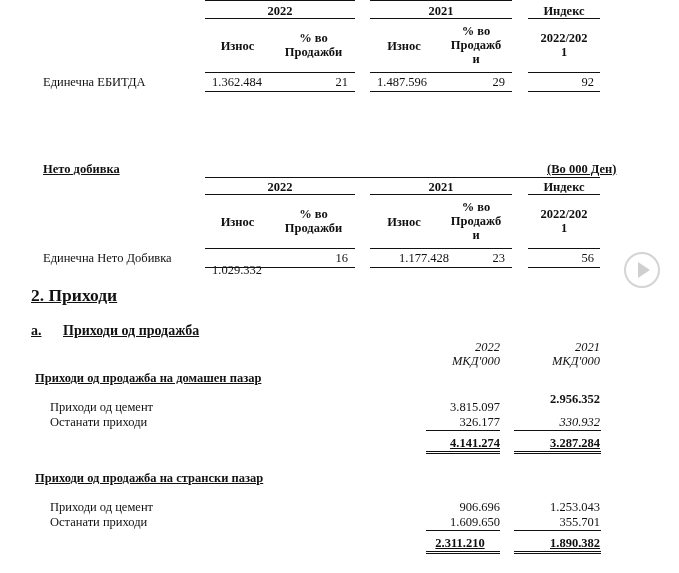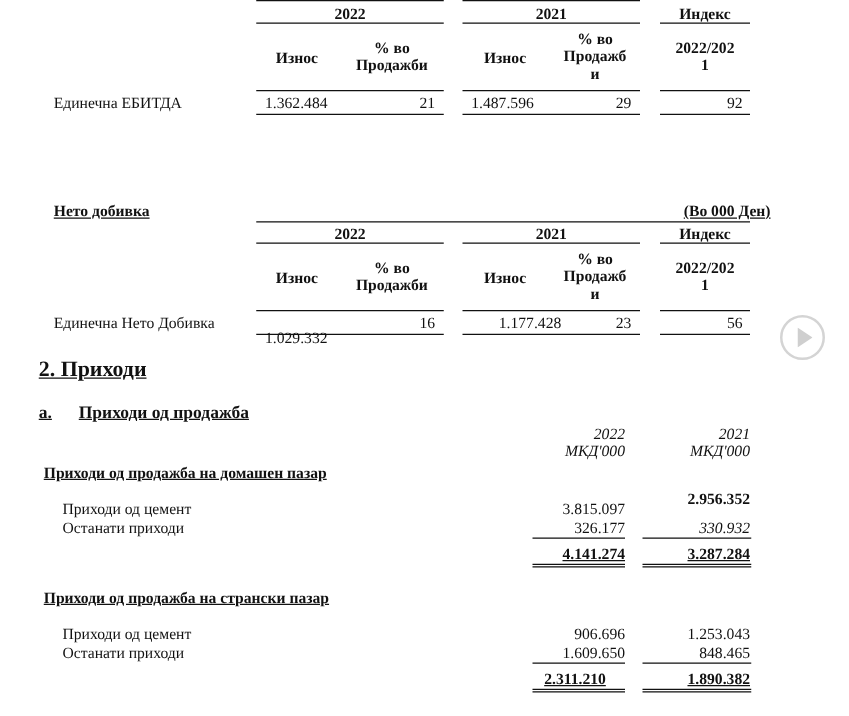--- a/index.html
+++ b/index.html
@@ -131,20 +131,20 @@
   <div class="abs bold r" style="left:520px; top:436px; width:80px;">3.287.284</div>
   <div class="dbl" style="left:426px; top:451px; width:74px;"></div>
   <div class="dbl" style="left:514px; top:451px; width:87px;"></div>
 
   <div class="abs bold" style="left:35px; top:471px;">Приходи од продажба на странски пазар</div>
   <div class="abs" style="left:50px; top:500px;">Приходи од цемент</div>
   <div class="abs r" style="left:420px; top:500px; width:80px;">906.696</div>
   <div class="abs r" style="left:520px; top:500px; width:80px;">1.253.043</div>
   <div class="abs" style="left:50px; top:515px;">Останати приходи</div>
   <div class="abs r" style="left:420px; top:515px; width:80px;">1.609.650</div>
-  <div class="abs r" style="left:520px; top:515px; width:80px;">848.465</div>
+  <div class="abs r" style="left:520px; top:515px; width:80px;">355.701</div>
   <div class="hline" style="left:426px; top:530px; width:74px;"></div>
   <div class="hline" style="left:514px; top:530px; width:87px;"></div>
   <div class="abs bold r" style="left:420px; top:536px; width:80px;text-align:center;">2.311.210</div>
   <div class="abs bold r" style="left:520px; top:536px; width:80px;">1.890.382</div>
   <div class="dbl" style="left:426px; top:551px; width:74px;"></div>
   <div class="dbl" style="left:514px; top:551px; width:87px;"></div>
 </div>
 
 </body></html>

